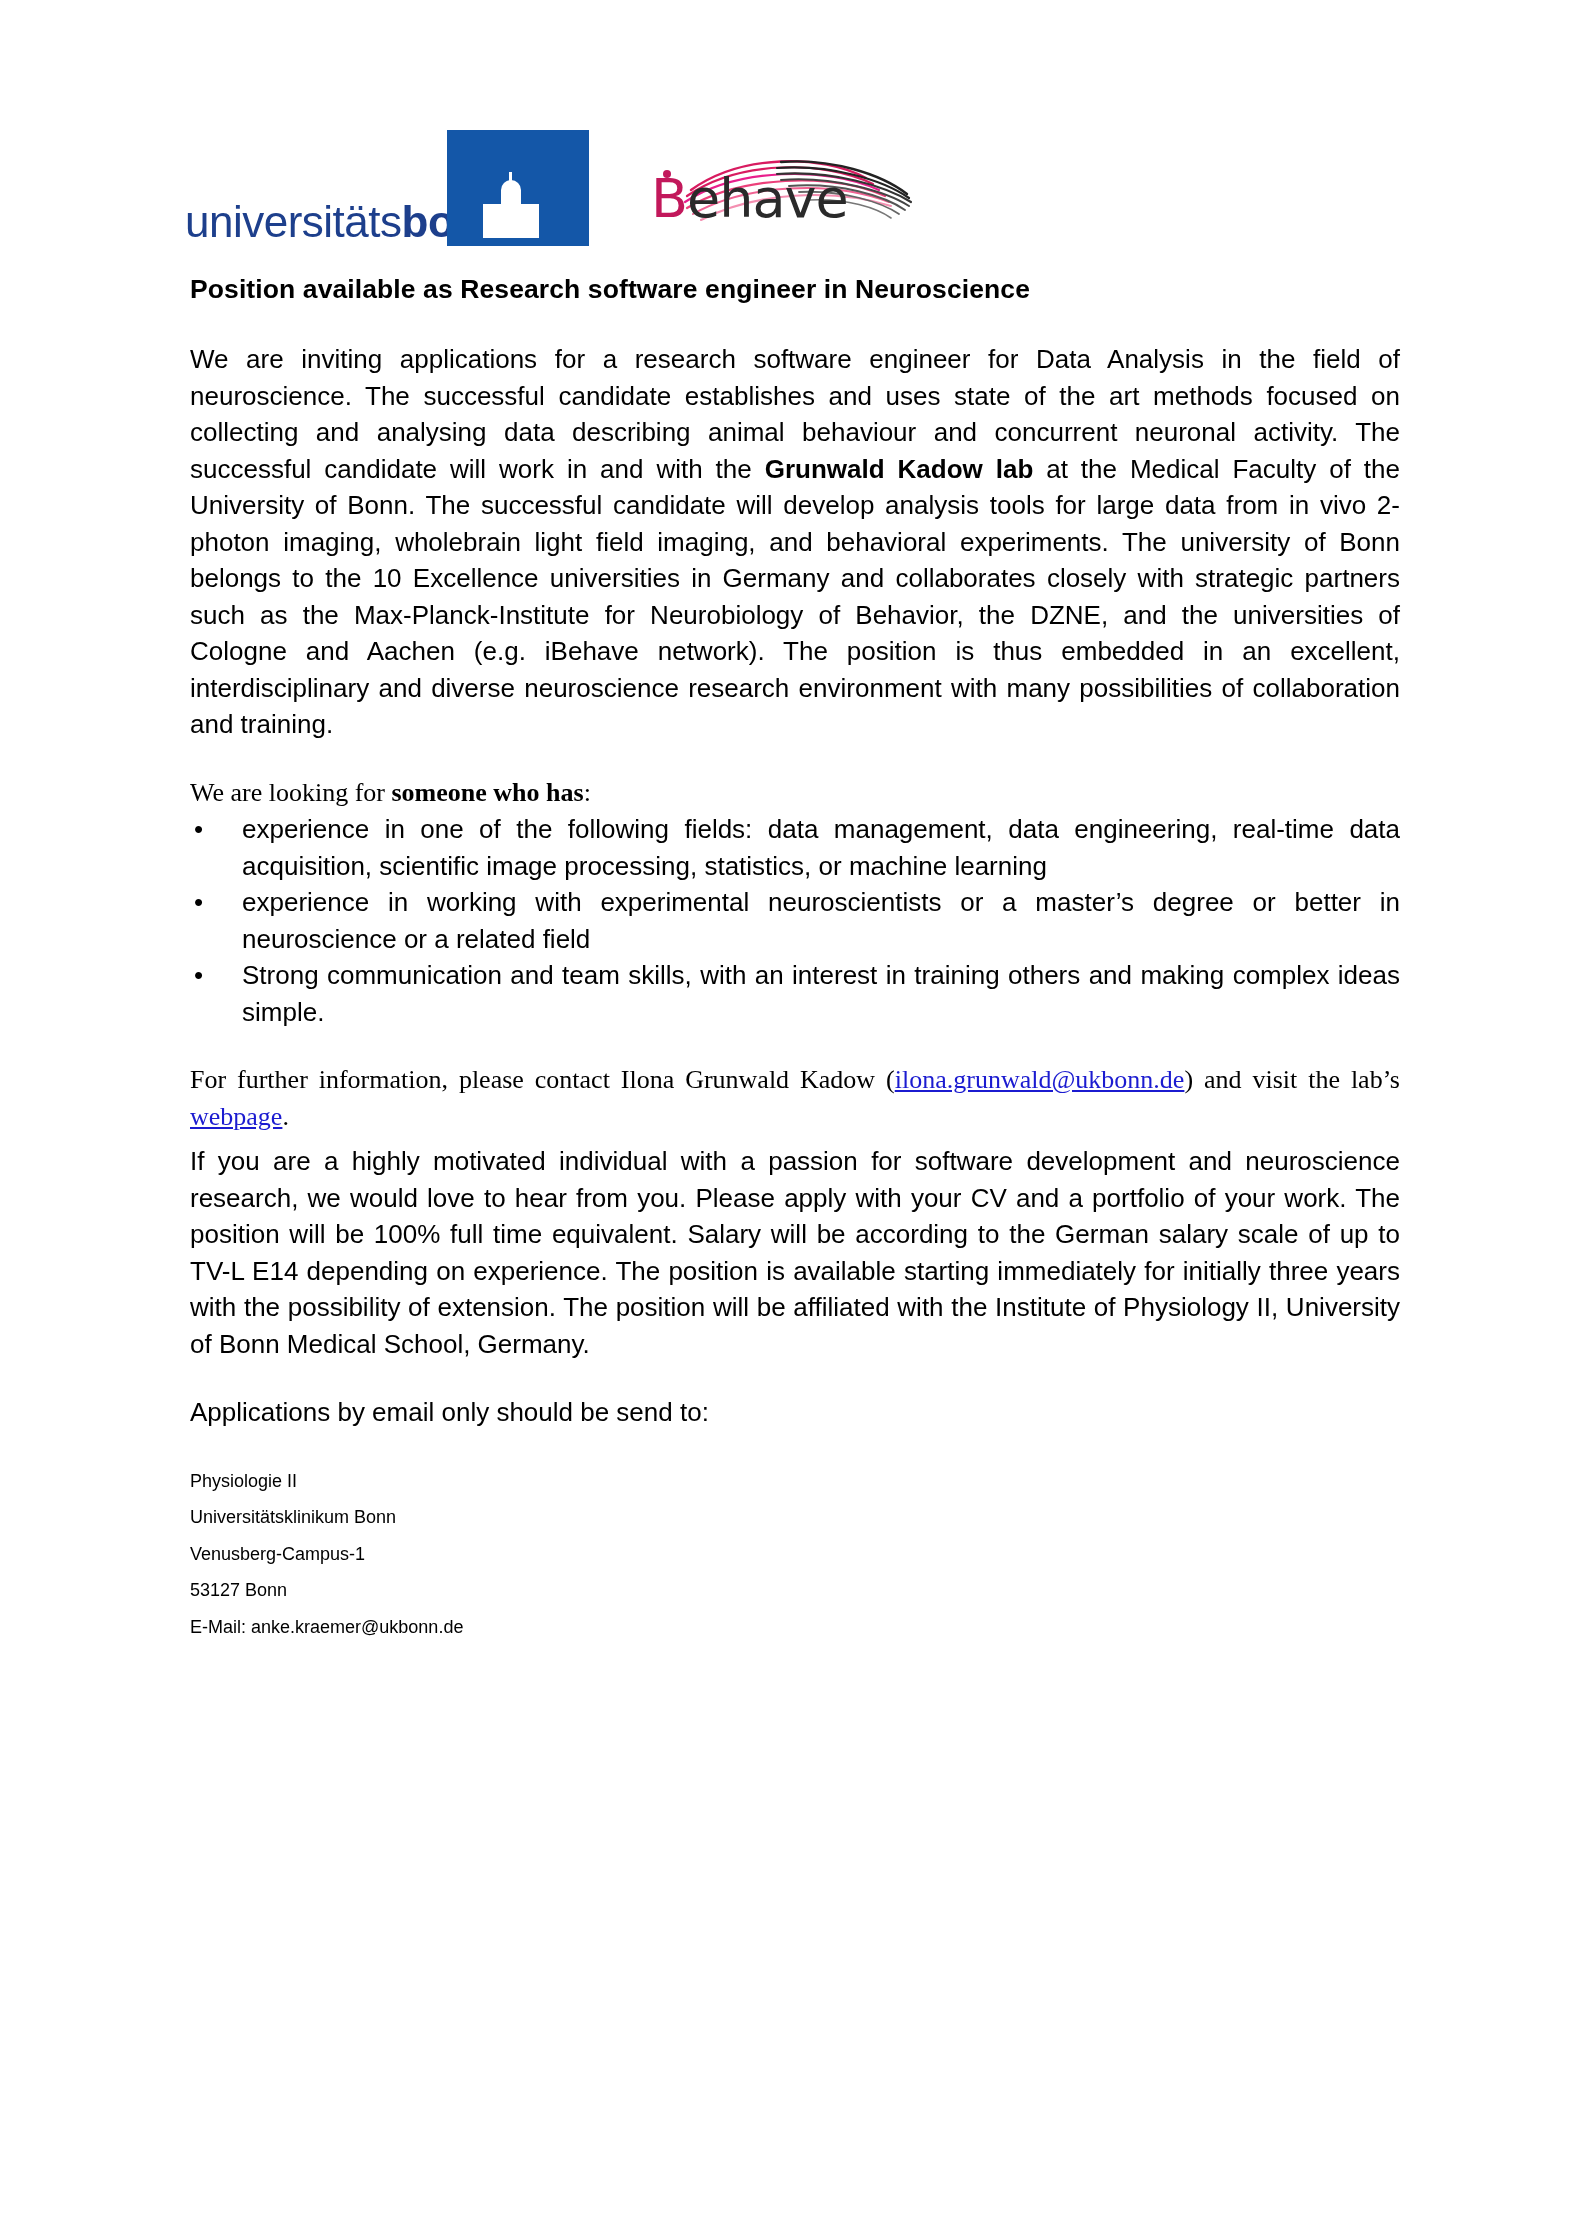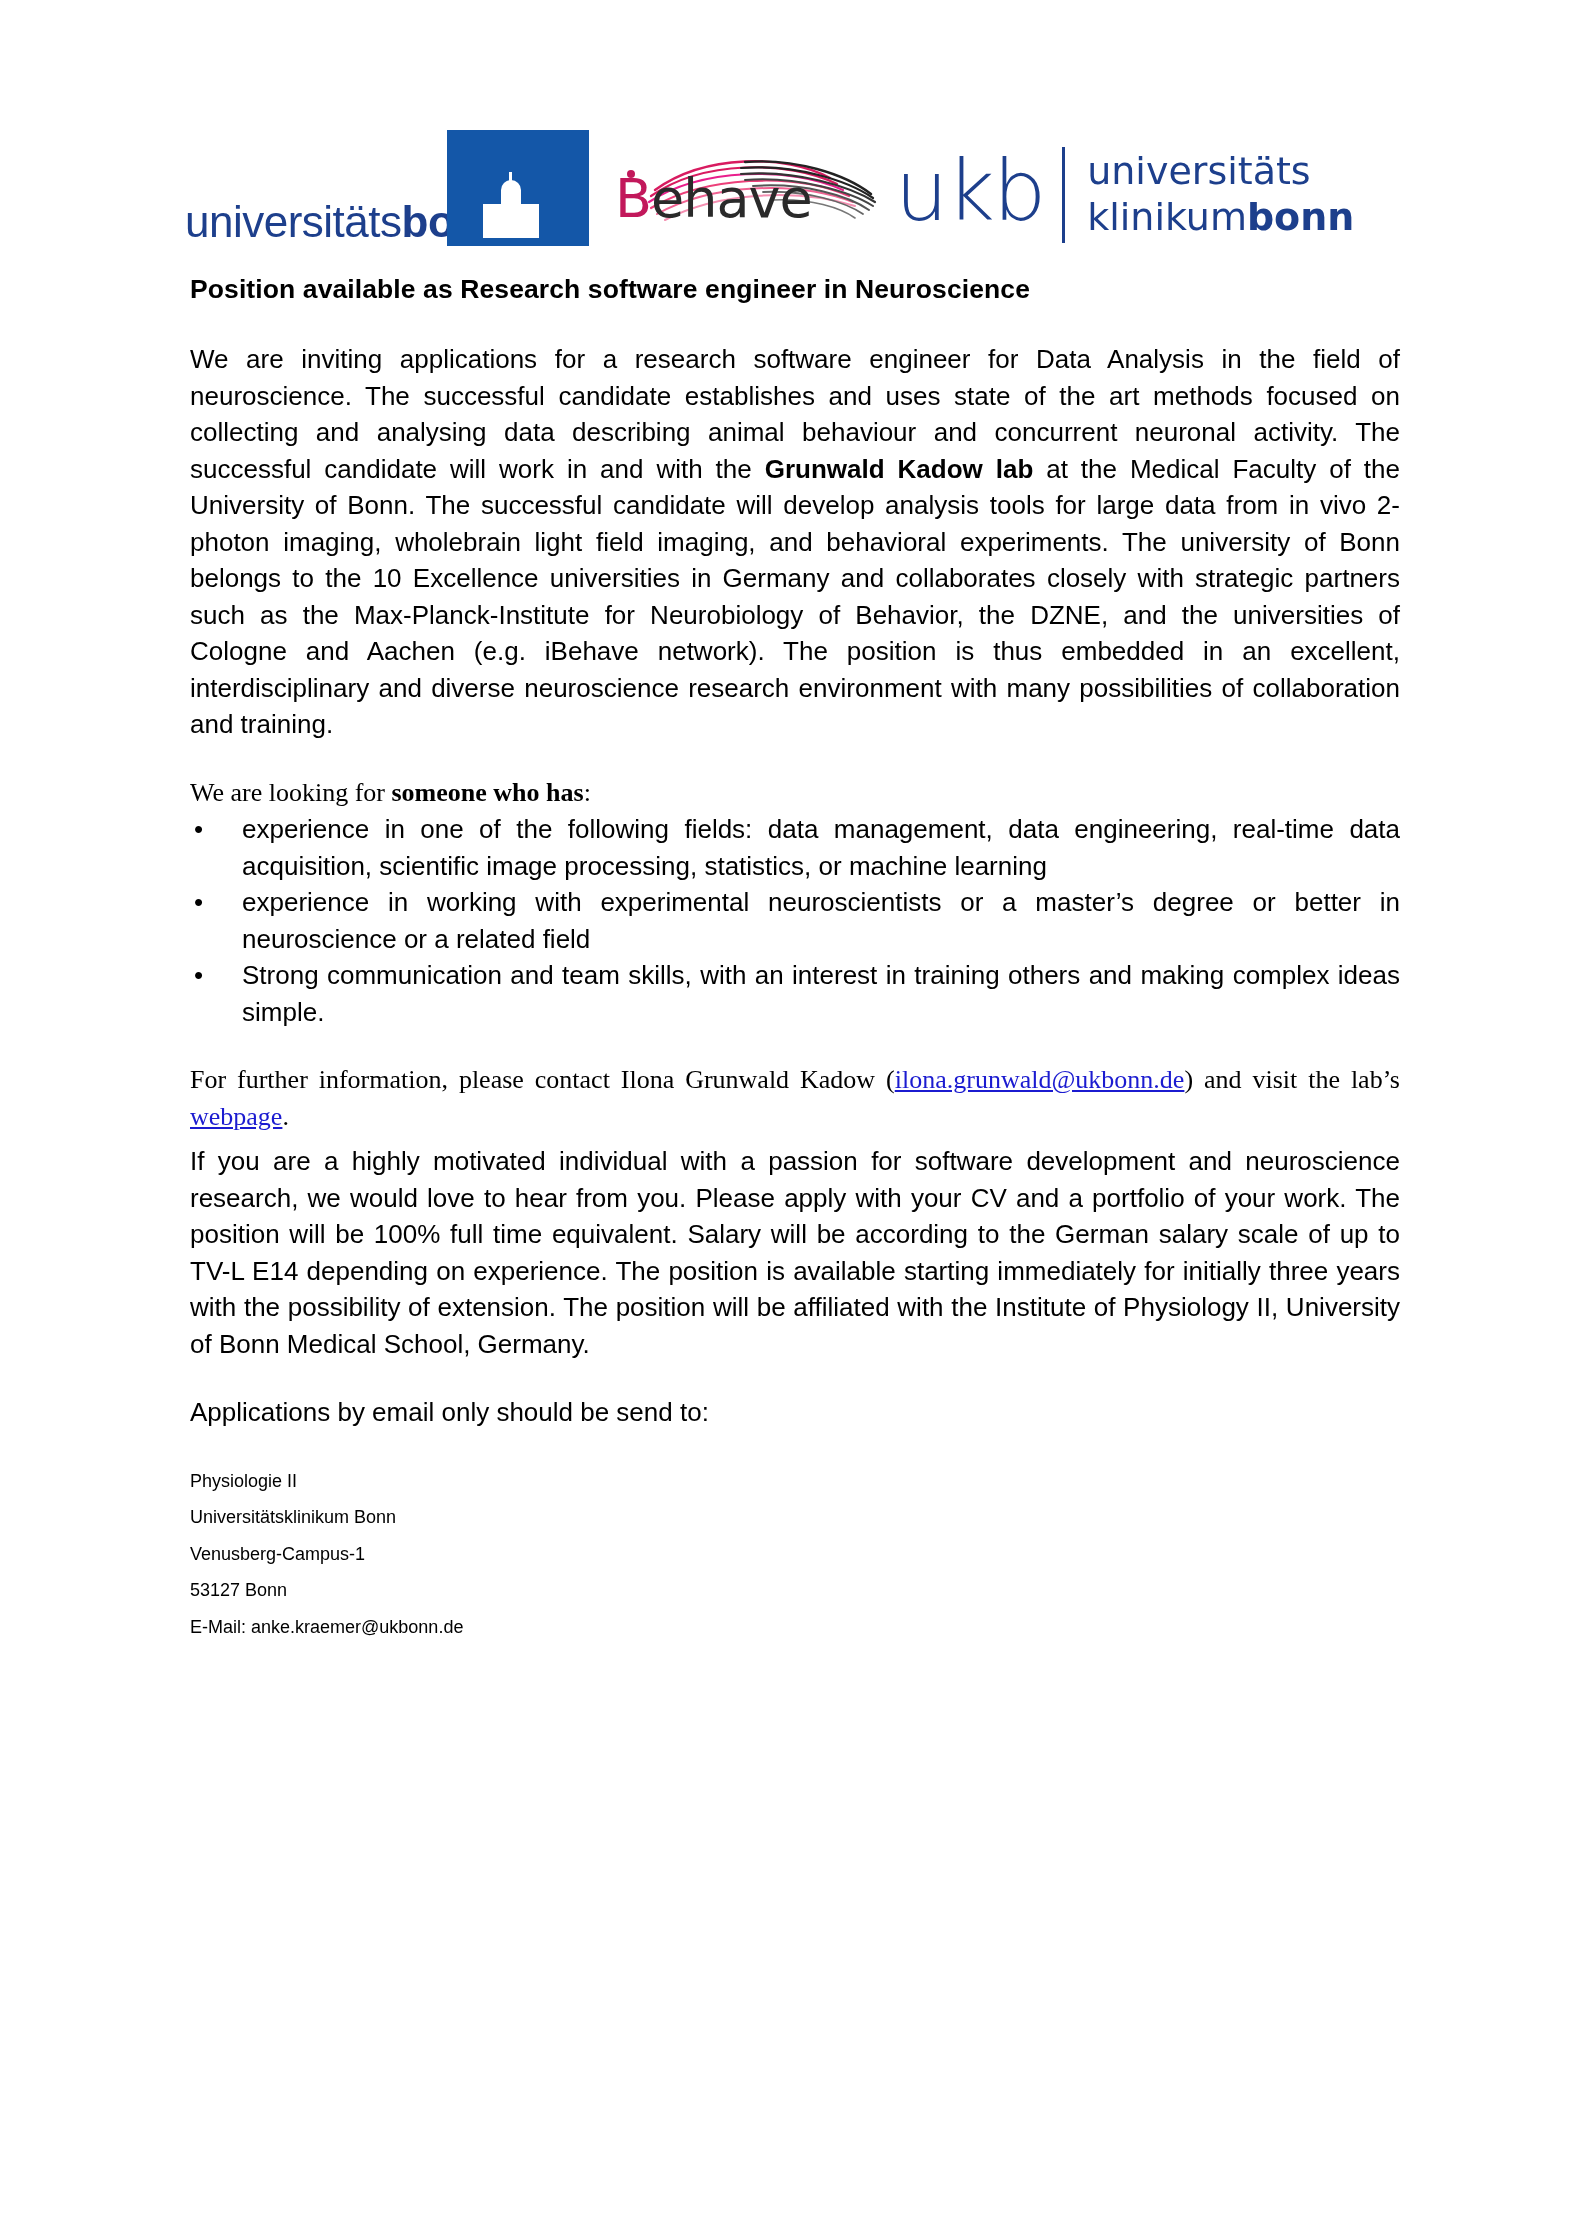--- a/index.html
+++ b/index.html
@@ -96,21 +96,21 @@
     left: 390px;
     top: -8px;
     width: 14px;
     height: 116px;
     background: #1457a8;
   }
 
   
   .behave {
     position: absolute;
-    left: 615px;
+    left: 651px;
     top: 88px;
     width: 260px;
     height: 96px;
   }
   .behave-swoosh {
     position: absolute;
     left: 30px;
     top: 0px;
     width: 235px;
     height: 92px;
@@ -263,28 +263,20 @@
             <path d="M128 52 C166 50 196 60 210 70" stroke="#777777" stroke-width="1.6"></path>
           </g>
         </svg>
       </div>
       <div class="behave-dots"></div>
       <div class="behave-text">
         <span class="cap">B</span><span>ehave</span>
       </div>
     </div>
 
-    <div class="ukb">
-      <div class="ukb-mark">ukb</div>
-      <div class="ukb-divider"></div>
-      <div class="ukb-words">
-        <div>universitäts</div>
-        <div><span>klinikum</span><span class="bold">bonn</span></div>
-      </div>
-    </div>
 
   </div>
 
   <div class="content">
 
     <h1 class="doc-title">Position available as Research software engineer in Neuroscience</h1>
 
     <p class="para"><span>We are inviting applications for a research software engineer for Data Analysis in the field of neuroscience. The successful candidate establishes and uses state of the art methods focused on collecting and analysing data describing animal behaviour and concurrent neuronal activity. The successful candidate will work in and with the </span><span class="b">Grunwald Kadow lab</span><span> at the Medical Faculty of the University of Bonn. The successful candidate will develop analysis tools for large data from in vivo 2-photon imaging, wholebrain light field imaging, and behavioral experiments. The university of Bonn belongs to the 10 Excellence universities in Germany and collaborates closely with strategic partners such as the Max-Planck-Institute for Neurobiology of Behavior, the DZNE, and the universities of Cologne and Aachen (e.g. iBehave network). The position is thus embedded in an excellent, interdisciplinary and diverse neuroscience research environment with many possibilities of collaboration and training.</span></p>
 
     <p class="para nojust tight" style="margin-bottom:0"><span>We are looking for </span><span class="b">someone who has</span><span>:</span></p>

